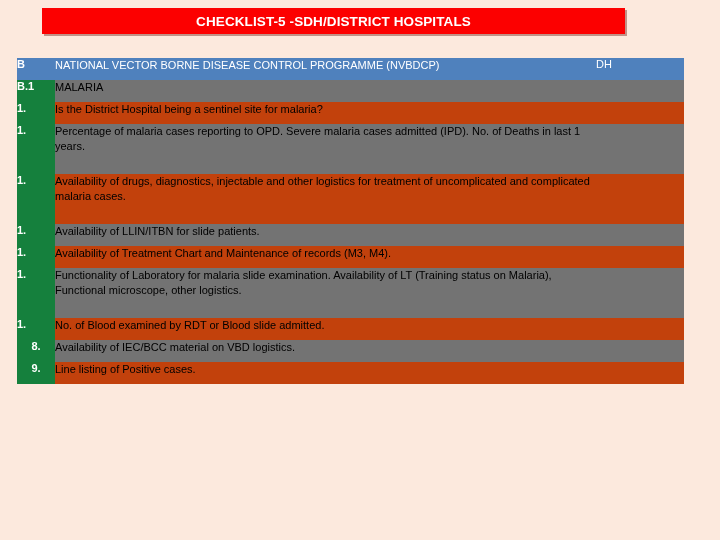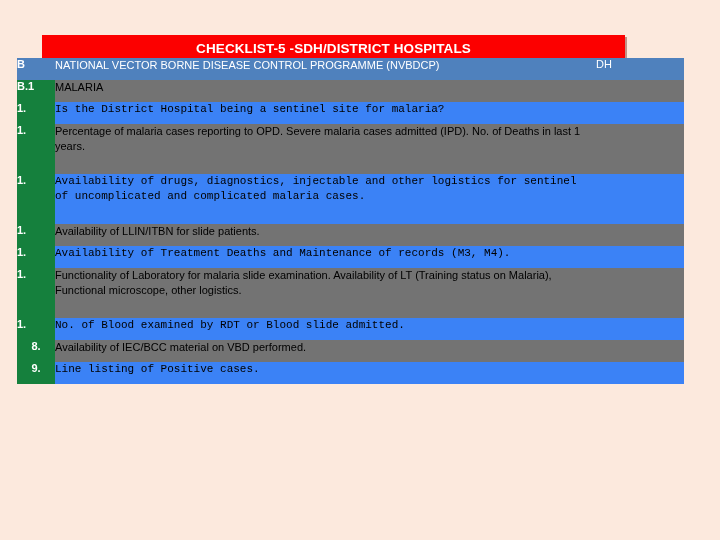--- a/index.html
+++ b/index.html
@@ -20,21 +20,20 @@
     position: absolute;
     left: 42px;
     top: 8px;
     width: 583px;
     height: 26px;
     background: #fc0000;
     box-shadow: 2px 2px 0 rgba(120,40,30,0.45);
     display: flex;
     align-items: center;
     justify-content: center;
-    margin-top: 27px;
   }
   #title-banner .title-text {
     color: #ffffff;
     font-size: 13.5px;
     font-weight: bold;
     letter-spacing: 0.1px;
     white-space: nowrap;
   }
 
   
@@ -100,21 +99,21 @@
     font-size: 11px;
     padding-top: 5px;
     padding-bottom: 5px;
   }
   tr.header-row .code-cell { background: #4f81bd; }
 
   
   tr.band-dark .desc-cell,
   tr.band-dark .dh-cell { background: #737373; }
   tr.band-light .desc-cell,
-  tr.band-light .dh-cell { background: #3b82f6; font-family: Liberation Mono, monospace; }
+  tr.band-light .dh-cell { background: #c2410c; }
 
   
   .h-tall  { height: 50px; }
   .h-short { height: 22px; }
   .h-hdr   { height: 22px; }
 </style>
 </head>
 <body>
 
 <div id="title-banner">
@@ -148,51 +147,51 @@
     </tr>
 
     <tr class="band-dark h-tall">
       <td class="code-cell">1.</td>
       <td class="desc-cell">Percentage of malaria cases reporting to OPD. Severe malaria cases admitted (IPD). No. of Deaths in last 1 years.</td>
       <td class="dh-cell"></td>
     </tr>
 
     <tr class="band-light h-tall">
       <td class="code-cell">1.</td>
-      <td class="desc-cell">Availability of drugs, diagnostics, injectable and other logistics for sentinel of uncomplicated and complicated malaria cases.</td>
+      <td class="desc-cell">Availability of drugs, diagnostics, injectable and other logistics for treatment of uncomplicated and complicated malaria cases.</td>
       <td class="dh-cell"></td>
     </tr>
 
     <tr class="band-dark h-short">
       <td class="code-cell">1.</td>
       <td class="desc-cell">Availability of LLIN/ITBN for slide patients.</td>
       <td class="dh-cell"></td>
     </tr>
 
     <tr class="band-light h-short">
       <td class="code-cell">1.</td>
-      <td class="desc-cell">Availability of Treatment Deaths and Maintenance of records (M3, M4).</td>
+      <td class="desc-cell">Availability of Treatment Chart and Maintenance of records (M3, M4).</td>
       <td class="dh-cell"></td>
     </tr>
 
     <tr class="band-dark h-tall">
       <td class="code-cell">1.</td>
       <td class="desc-cell">Functionality of Laboratory for malaria slide examination. Availability of LT (Training status on Malaria), Functional microscope, other logistics.</td>
       <td class="dh-cell"></td>
     </tr>
 
     <tr class="band-light h-short">
       <td class="code-cell">1.</td>
       <td class="desc-cell">No. of Blood examined by RDT or Blood slide admitted.</td>
       <td class="dh-cell"></td>
     </tr>
 
     <tr class="band-dark h-short">
       <td class="code-cell centered">8.</td>
-      <td class="desc-cell">Availability of IEC/BCC material on VBD performed.</td>
+      <td class="desc-cell">Availability of IEC/BCC material on VBD logistics.</td>
       <td class="dh-cell"></td>
     </tr>
 
     <tr class="band-light h-short">
       <td class="code-cell centered">9.</td>
       <td class="desc-cell">Line listing of Positive cases.</td>
       <td class="dh-cell"></td>
     </tr>
 
   </tbody>

